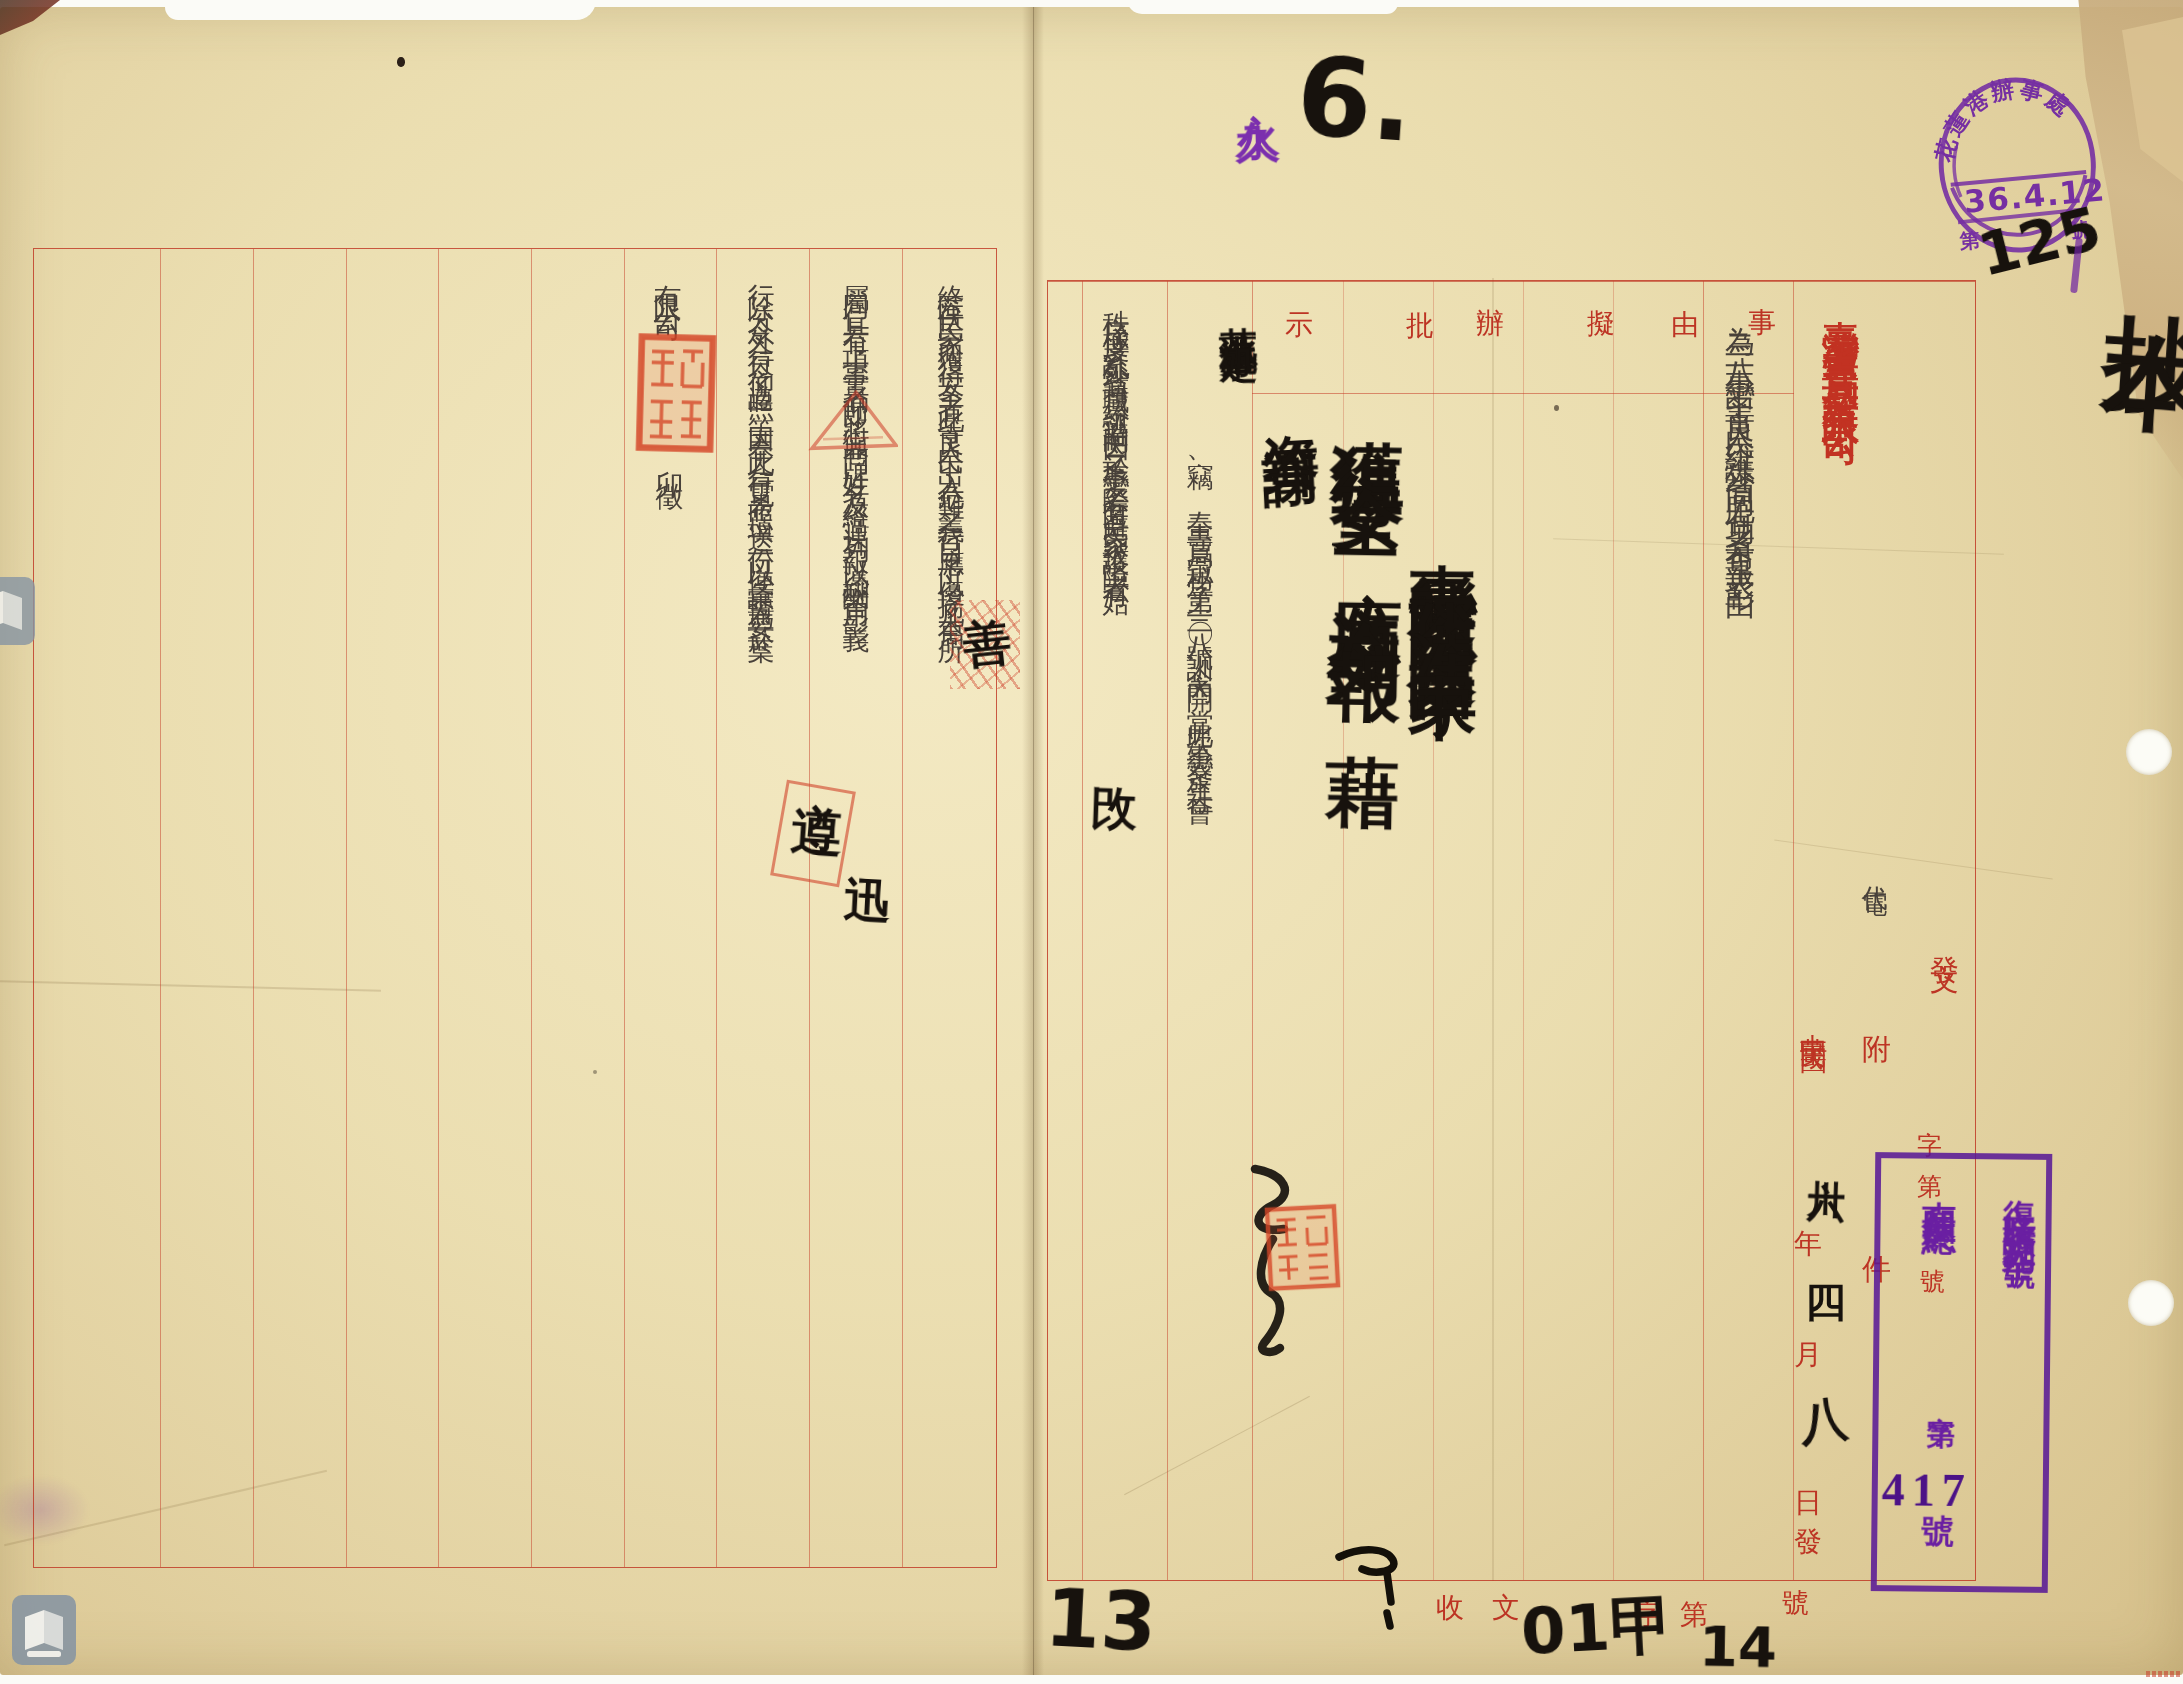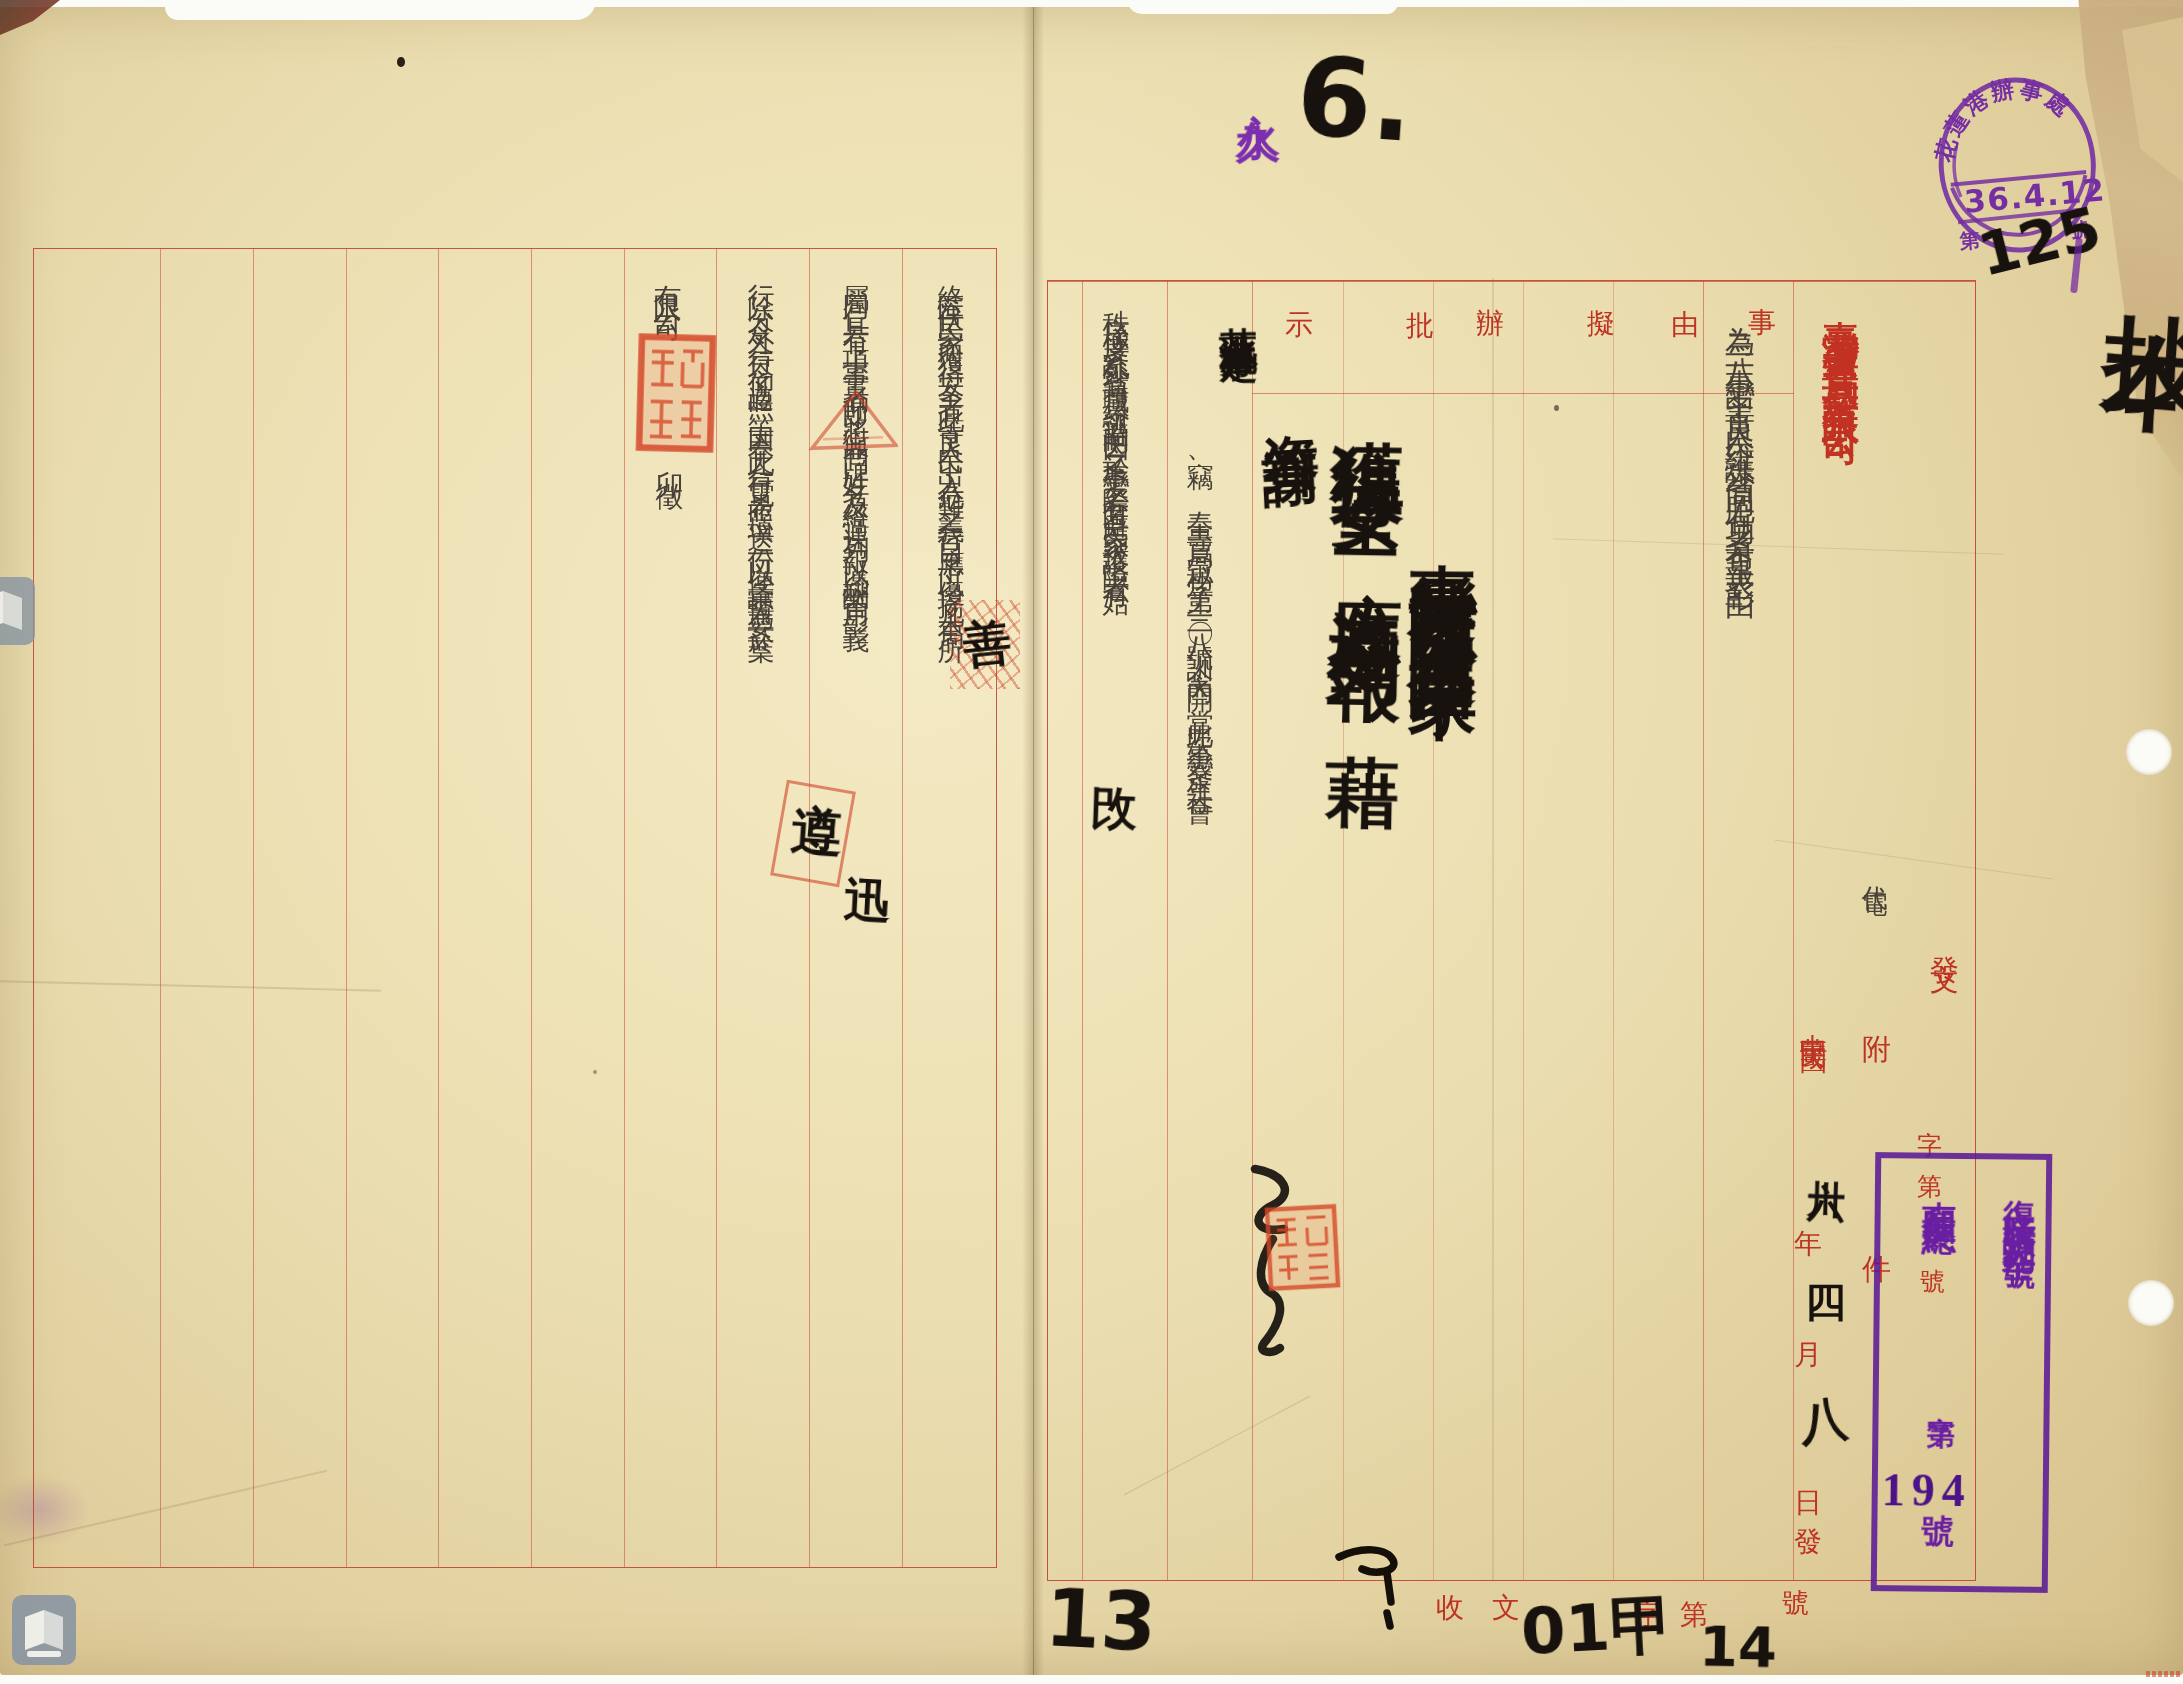--- a/index.html
+++ b/index.html
@@ -166,21 +166,21 @@
     <div class="redprint" style="position:absolute;left:1794px;top:1329px;font-size:28px;">月</div>
     <div class="hw" style="position:absolute;left:1800px;top:1382px;font-size:48px;transform:rotate(-6deg);">八</div>
     <div class="redprint" style="position:absolute;left:1794px;top:1477px;font-size:28px;">日</div>
     <div class="redprint" style="position:absolute;left:1794px;top:1516px;font-size:28px;">發</div>
     <div class="redprint" style="position:absolute;left:1782px;top:1578px;font-size:27px;">號</div>
 
     <div id="issue-stamp">
       <div class="v purple" style="left:116px;top:14px;font-size:33px;letter-spacing:7px;font-weight:bold;">復文時請錄左列全號</div>
       <div class="v purple" style="left:35px;top:15px;font-size:34px;letter-spacing:5px;font-weight:bold;">南卯佳菸總</div>
       <div class="v purple" style="left:43px;top:235px;font-size:28px;letter-spacing:4px;font-weight:bold;">字第</div>
-      <div class="purple" style="position:absolute;left:4px;top:305px;font-size:46px;font-weight:bold;letter-spacing:7px;color:#4c1287;">194</div>
+      <div class="purple" style="position:absolute;left:4px;top:305px;font-size:46px;font-weight:bold;letter-spacing:7px;color:#4c1287;">417</div>
       <div class="purple" style="position:absolute;left:44px;top:351px;font-size:33px;font-weight:bold;">號</div>
     </div>
 
     <div class="redprint" style="position:absolute;left:1436px;top:1582px;font-size:28px;">收</div>
     <div class="redprint" style="position:absolute;left:1492px;top:1582px;font-size:28px;">文</div>
     <div class="redprint" style="position:absolute;left:1634px;top:1589px;font-size:28px;">字</div>
     <div class="redprint" style="position:absolute;left:1680px;top:1589px;font-size:28px;">第</div>
 
     <div class="hw" style="position:absolute;left:1045px;top:1567px;font-size:80px;transform:rotate(3deg);font-family:'DejaVu Sans',sans-serif;">13</div>
     <div class="hw" style="position:absolute;left:1521px;top:1578px;font-size:64px;transform:rotate(-3deg);font-family:'DejaVu Sans',sans-serif;">01甲</div>

